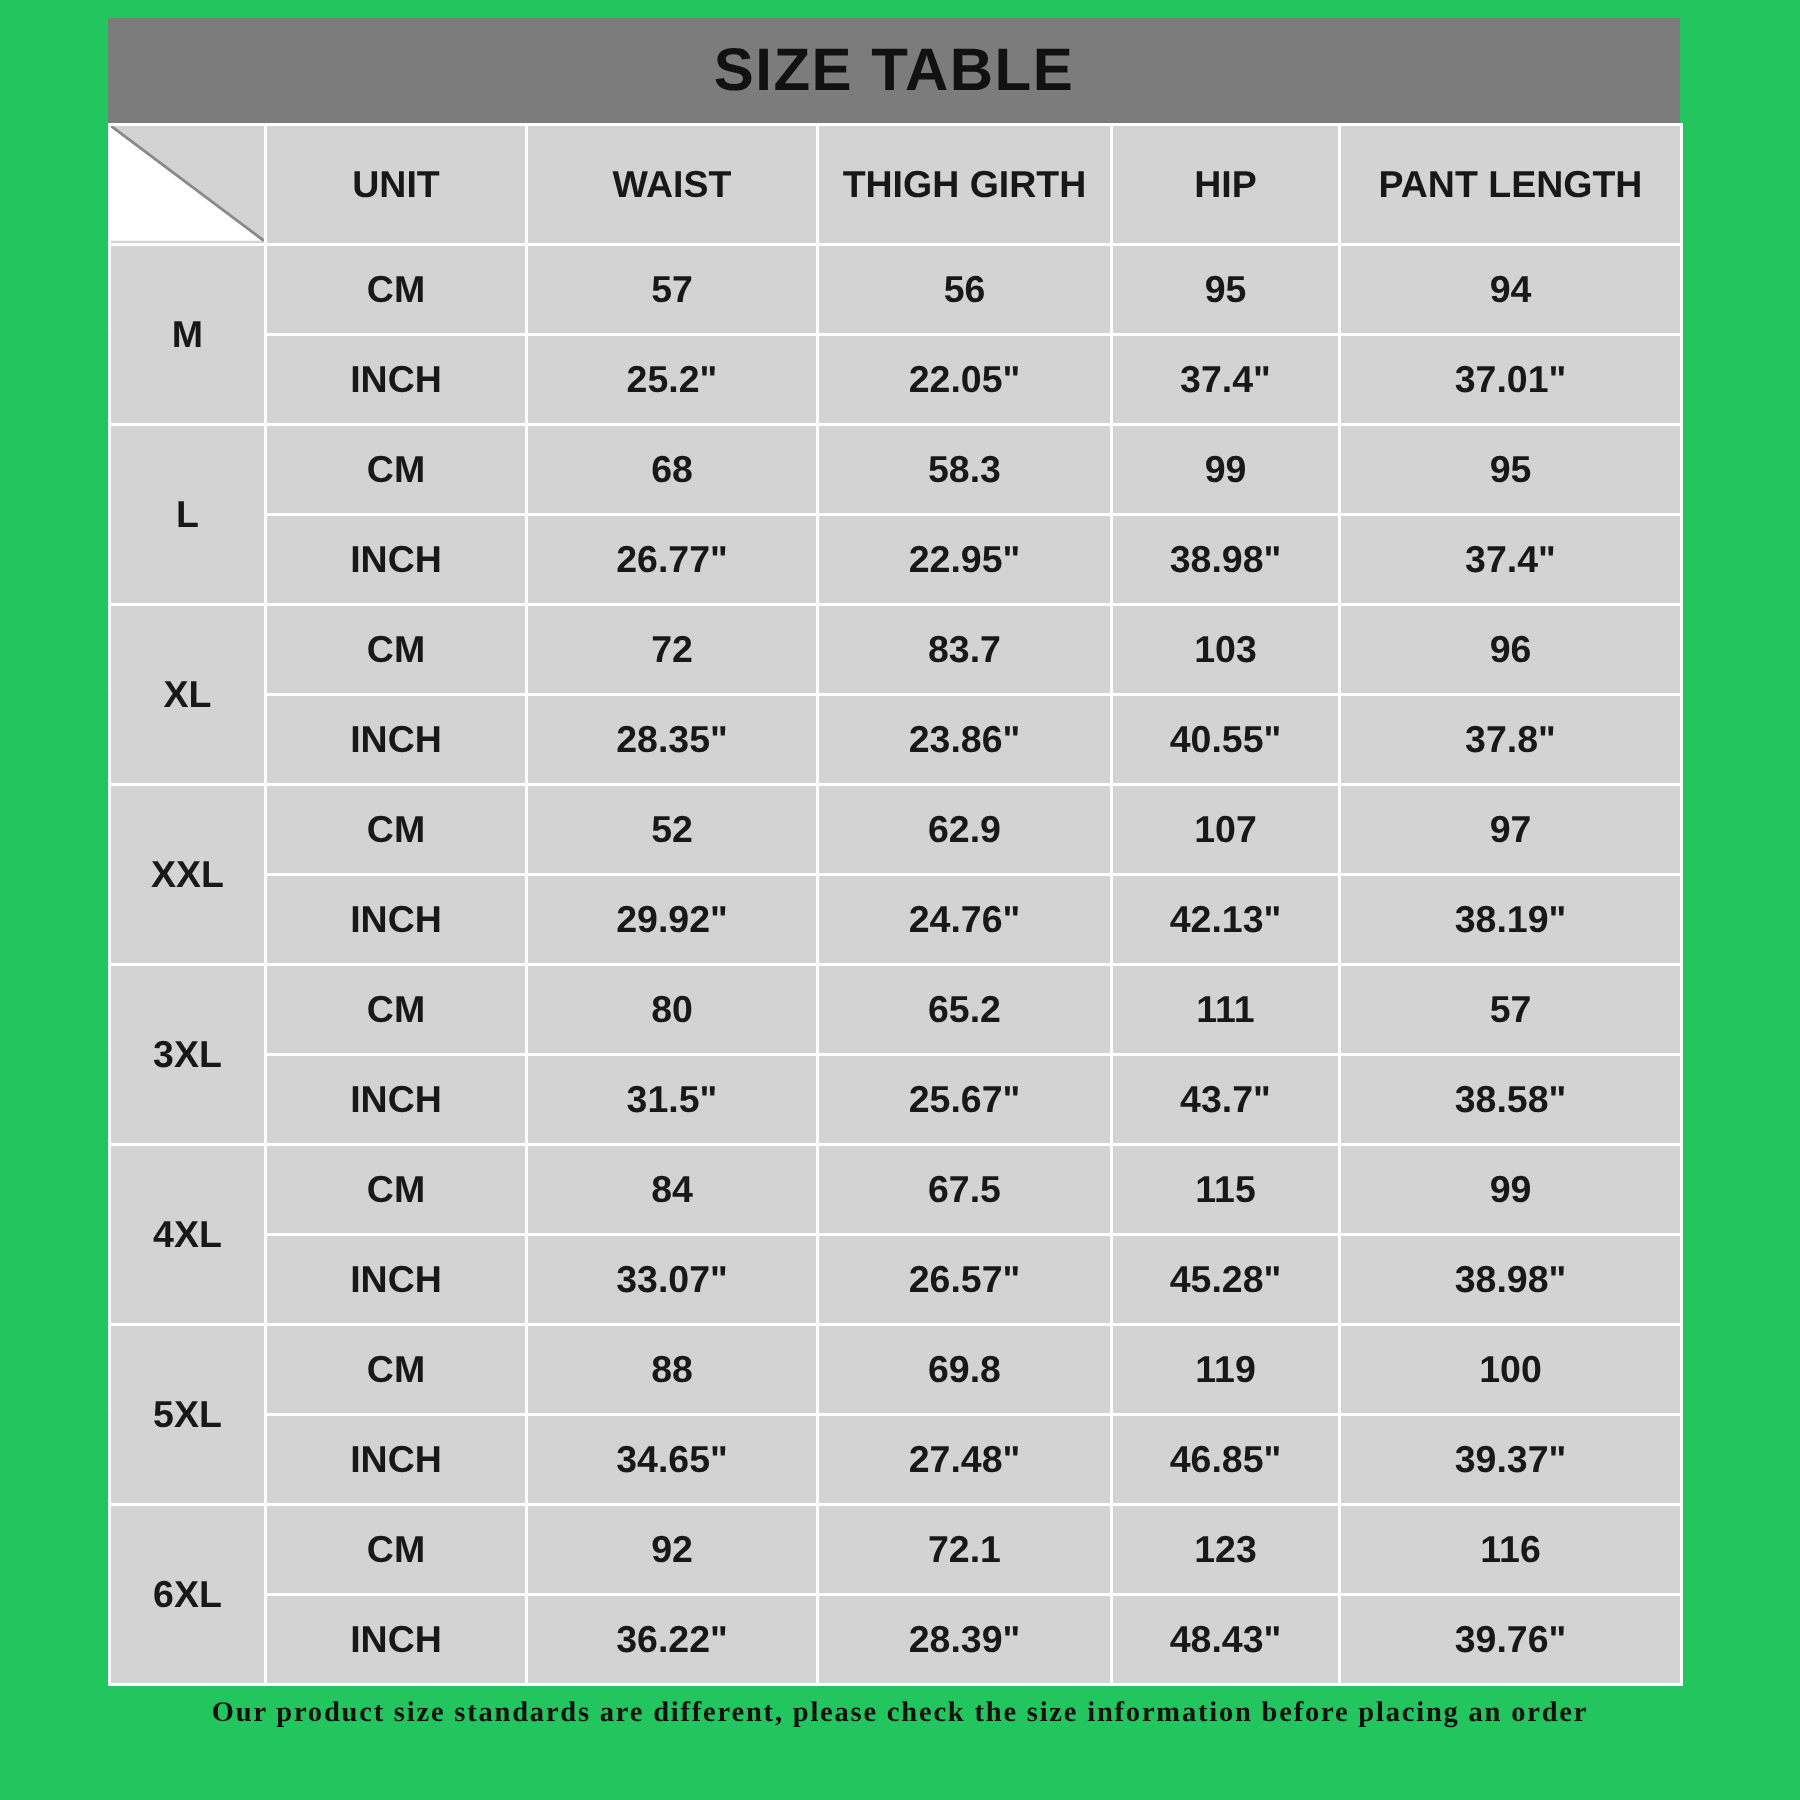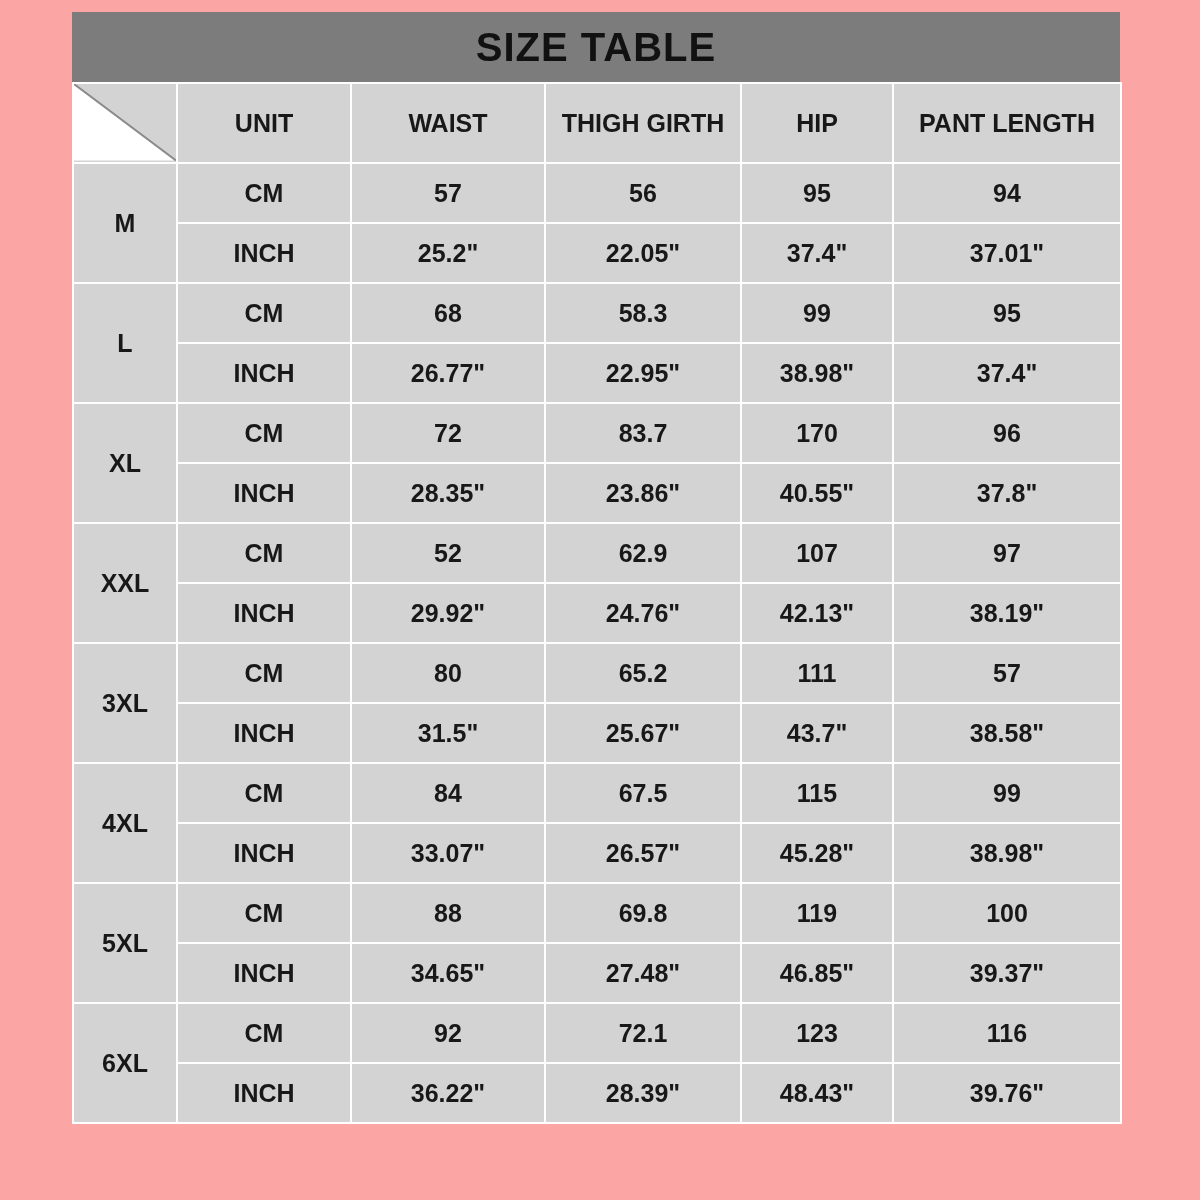--- a/index.html
+++ b/index.html
@@ -12,21 +12,21 @@
     height: 1200px;
     font-family: "Liberation Sans", sans-serif;
     color: #1a1a1a;
     overflow: hidden;
   }
   .sheet {
     position: relative;
     width: 1200px;
     height: 1200px;
     box-sizing: border-box;
-    background: #fca5a5;
+    background: #22c55e;
   }
   .title-bar {
     position: absolute;
     left: 72px;
     top: 12px;
     width: 1048px;
     height: 70px;
     background: #7c7c7c;
     display: flex;
     align-items: center;
@@ -171,21 +171,21 @@
         <td>22.95"</td>
         <td>38.98"</td>
         <td>37.4"</td>
       </tr>
 
       <tr>
         <td class="size-cell" rowspan="2">XL</td>
         <td class="unit-cell">CM</td>
         <td>72</td>
         <td>83.7</td>
-        <td>170</td>
+        <td>103</td>
         <td>96</td>
       </tr>
       <tr>
         <td class="unit-cell">INCH</td>
         <td>28.35"</td>
         <td>23.86"</td>
         <td>40.55"</td>
         <td>37.8"</td>
       </tr>
 
@@ -264,14 +264,15 @@
       <tr>
         <td class="unit-cell">INCH</td>
         <td>36.22"</td>
         <td>28.39"</td>
         <td>48.43"</td>
         <td>39.76"</td>
       </tr>
     </tbody>
   </table>
 
+  <div class="footer-note">Our product size standards are different, please check the size information before placing an order</div>
 
 </div>
 
 </body></html>

